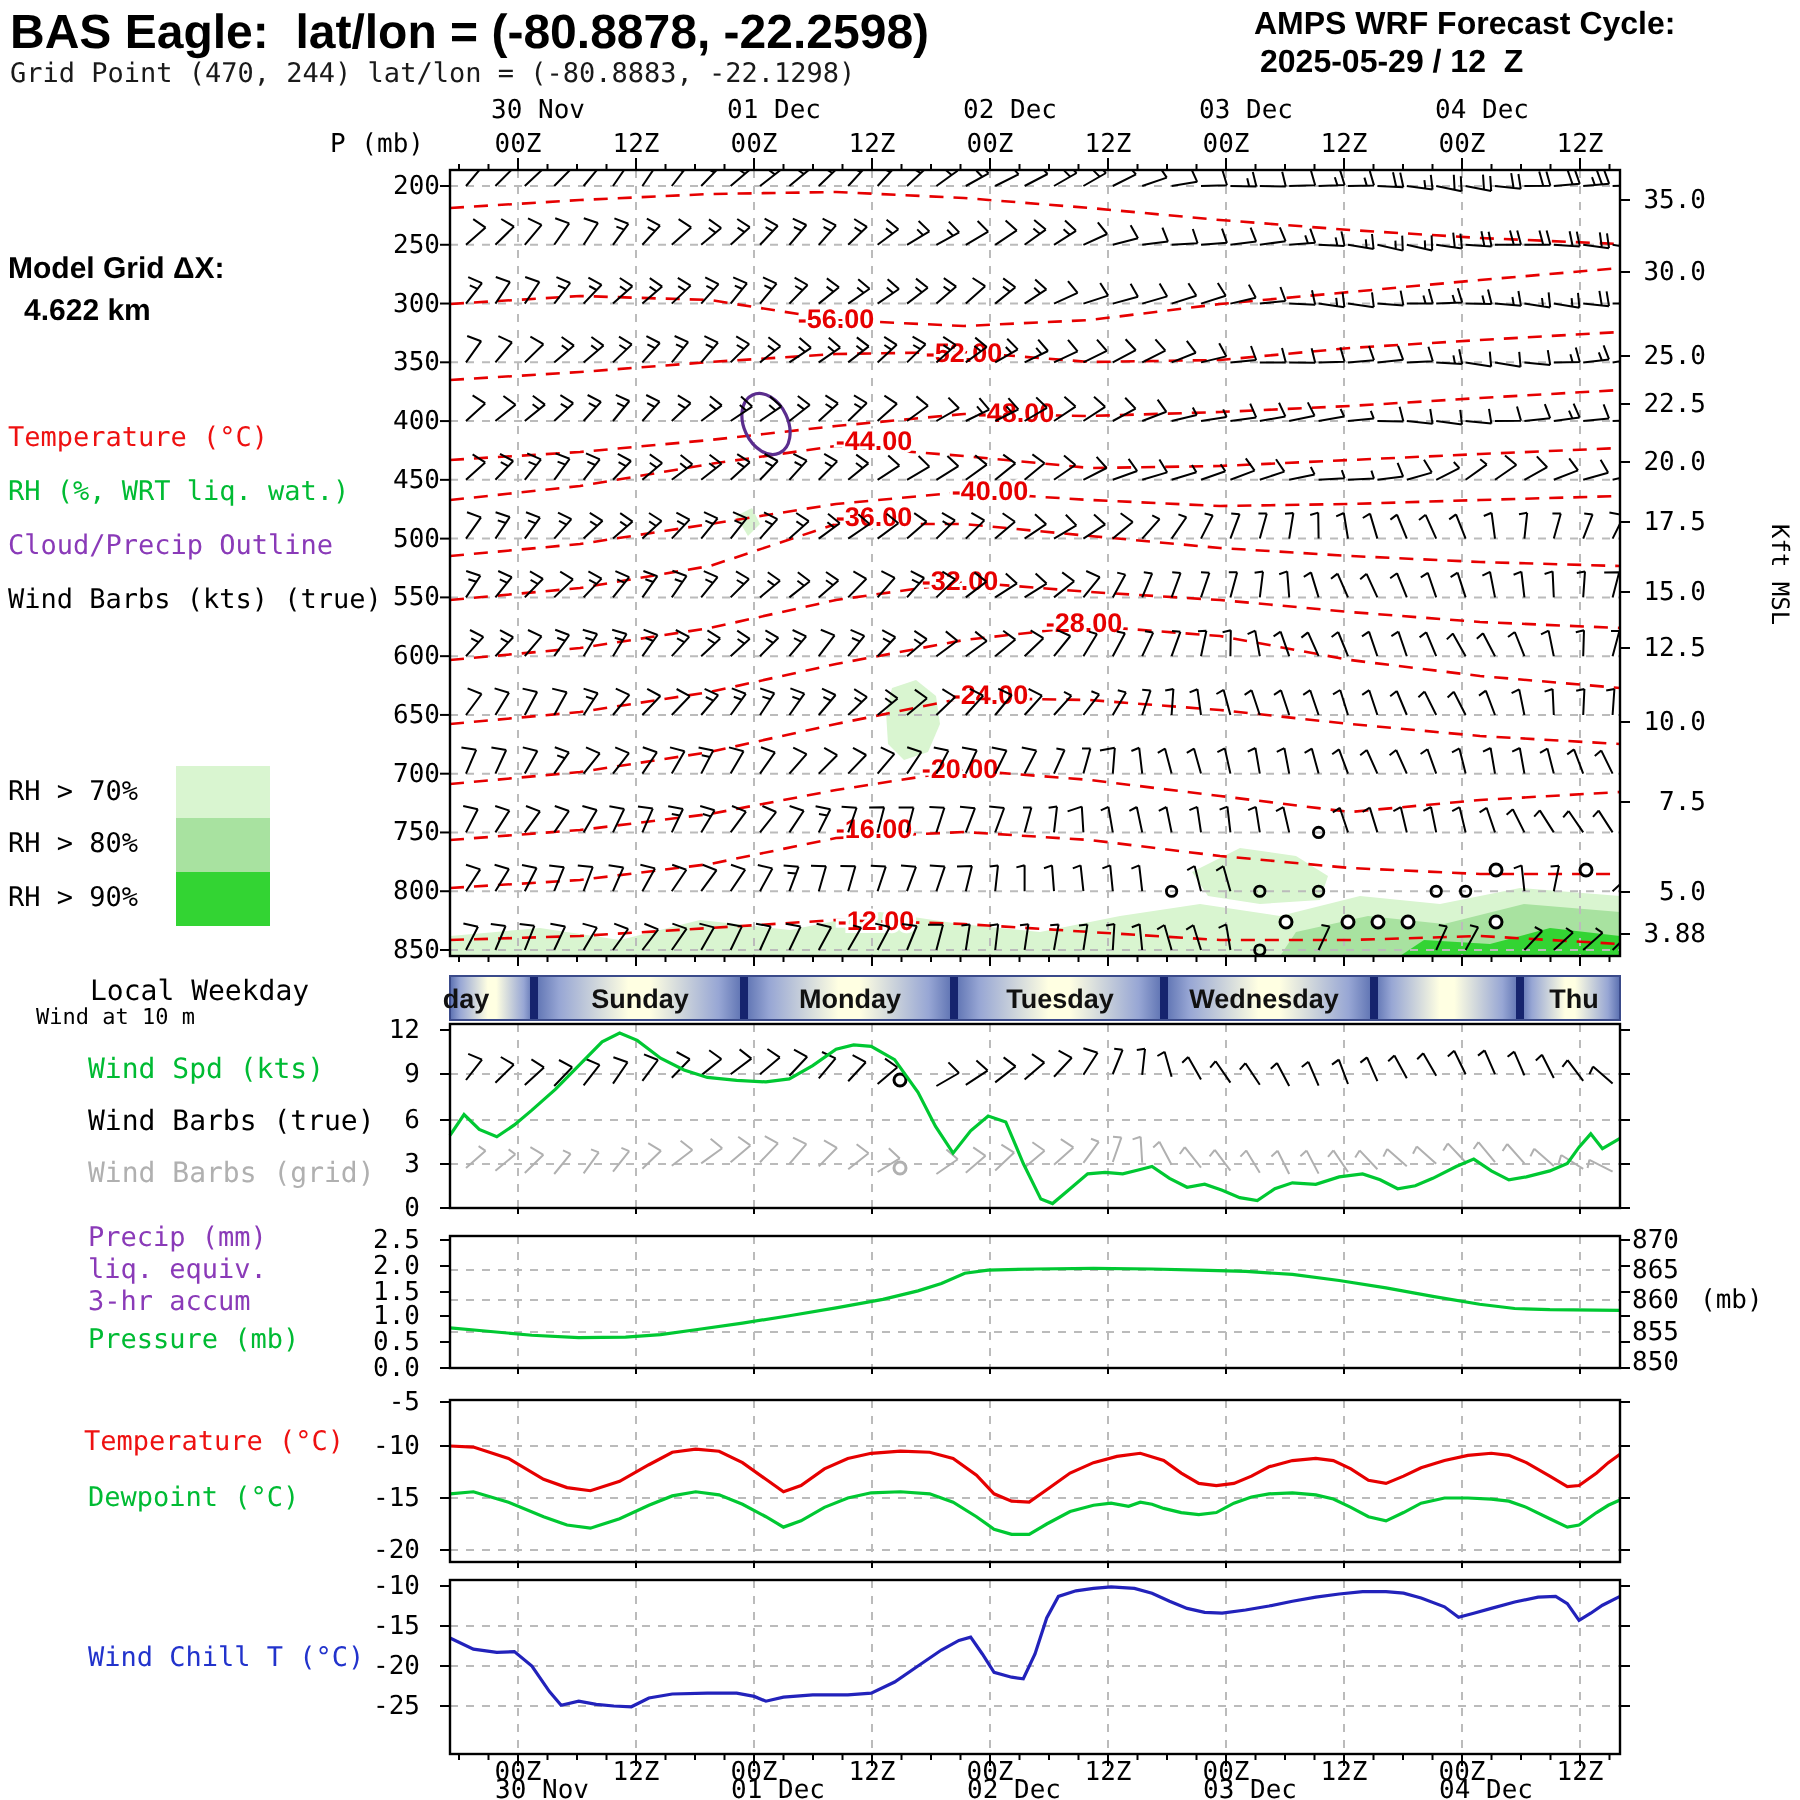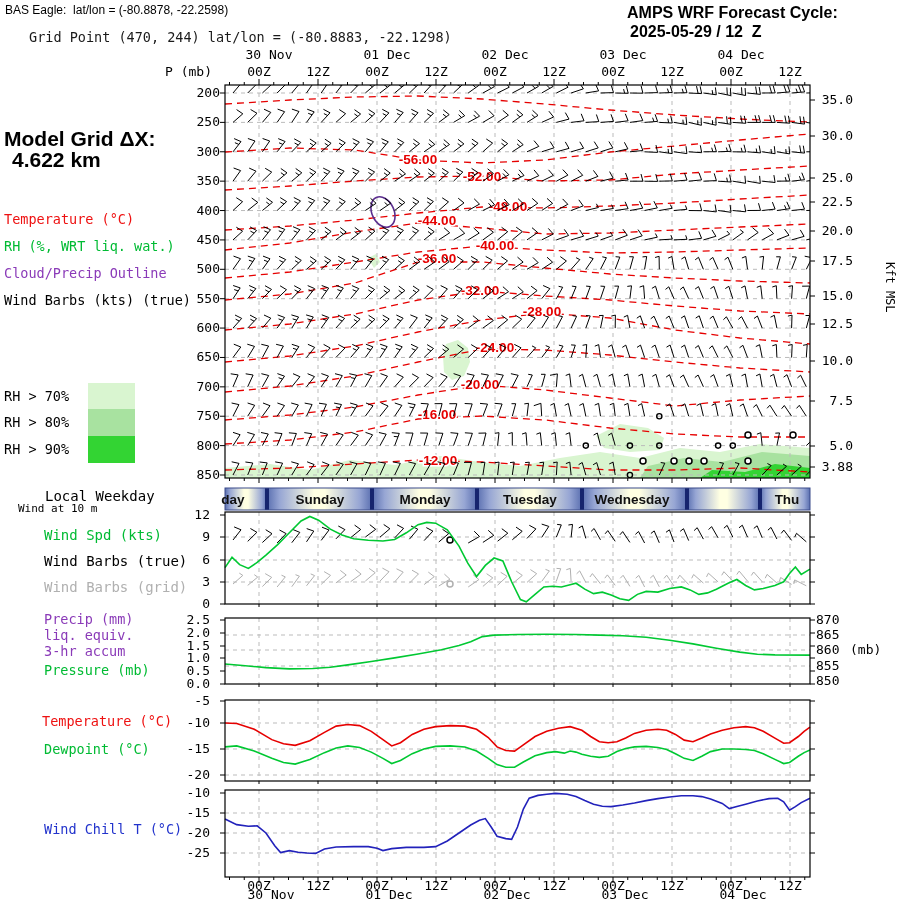--- a/index.html
+++ b/index.html
@@ -1,30 +1,30 @@
 <!DOCTYPE html>
 <html><head>
 <meta charset="utf-8">
 <style>
   html,body{margin:0;padding:0;background:#fff;}
   #canvas{position:relative;width:900px;height:900px;background:#fff;overflow:hidden;
           font-family:"DejaVu Sans Mono", monospace;}
   .abs{position:absolute;white-space:pre;line-height:1.1;}
-  .title{font-family:"Liberation Sans", sans-serif;font-weight:normal;font-size:12px;color:#000;}
+  .title{font-family:"Liberation Sans", sans-serif;font-weight:bold;font-size:24px;color:#000;}
   .subtitle{font-size:13.5px;color:#1a1a1a;}
   .cycle{font-family:"Liberation Sans", sans-serif;font-weight:bold;font-size:16px;color:#000;}
-  .mglabel{font-family:"Liberation Sans", sans-serif;font-weight:bold;font-size:21px;color:#000;}
+  .mglabel{font-family:"Liberation Sans", sans-serif;font-weight:bold;font-size:15px;color:#000;}
   svg{position:absolute;left:0;top:0;}
 </style>
 </head>
 <body>
 <div id="canvas">
 
 <div class="abs title" style="left:5px;top:4px;">BAS Eagle:  lat/lon = (-80.8878, -22.2598)</div>
-<div class="abs subtitle" style="left:5px;top:30px;margin-left:24px;">Grid Point (470, 244) lat/lon = (-80.8883, -22.1298)</div>
+<div class="abs subtitle" style="left:5px;top:30px;">Grid Point (470, 244) lat/lon = (-80.8883, -22.1298)</div>
 <div class="abs cycle" style="left:627px;top:4px;">AMPS WRF Forecast Cycle:</div>
 <div class="abs cycle" style="left:630px;top:23px;">2025-05-29 / 12  Z</div>
 
 <div class="abs mglabel" style="left:4px;top:127px;">Model Grid ΔX:</div>
 <div class="abs mglabel" style="left:12px;top:148px;">4.622 km</div>
 <div id="legend-items" class="abs" style="left:0;top:0;"><div class="abs" style="left: 4px; top: 212px; color: rgb(238, 17, 17); font-size: 13.5px;">Temperature (°C)</div><div class="abs" style="left: 4px; top: 239px; color: rgb(0, 187, 51); font-size: 13.5px;">RH (%, WRT liq. wat.)</div><div class="abs" style="left: 4px; top: 266px; color: rgb(138, 58, 184); font-size: 13.5px;">Cloud/Precip Outline</div><div class="abs" style="left: 4px; top: 293px; color: rgb(0, 0, 0); font-size: 13.5px;">Wind Barbs (kts) (true)</div></div>
 <div id="rh-legend" class="abs" style="left:0;top:0;"><div class="abs" style="left: 4px; top: 389px; color: rgb(0, 0, 0); font-size: 13.5px;">RH &gt; 70%</div><div class="abs" style="left: 88px; top: 383px; width: 47px; height: 27px; background: rgb(217, 245, 208);"></div><div class="abs" style="left: 4px; top: 415.3px; color: rgb(0, 0, 0); font-size: 13.5px;">RH &gt; 80%</div><div class="abs" style="left: 88px; top: 409.3px; width: 47px; height: 27px; background: rgb(168, 226, 160);"></div><div class="abs" style="left: 4px; top: 441.6px; color: rgb(0, 0, 0); font-size: 13.5px;">RH &gt; 90%</div><div class="abs" style="left: 88px; top: 435.6px; width: 47px; height: 27px; background: rgb(51, 212, 51);"></div></div>
 <div id="panel-labels" class="abs" style="left:0;top:0;"><div class="abs" style="left: 45px; top: 489px; color: rgb(0, 0, 0); font-size: 14px;">Local Weekday</div><div class="abs" style="left: 18px; top: 503px; color: rgb(0, 0, 0); font-size: 11px;">Wind at 10 m</div><div class="abs" style="left: 44px; top: 528px; color: rgb(0, 187, 51); font-size: 14px;">Wind Spd (kts)</div><div class="abs" style="left: 44px; top: 554px; color: rgb(0, 0, 0); font-size: 14px;">Wind Barbs (true)</div><div class="abs" style="left: 44px; top: 580px; color: rgb(176, 176, 176); font-size: 14px;">Wind Barbs (grid)</div><div class="abs" style="left: 44px; top: 612px; color: rgb(138, 58, 184); font-size: 13.5px;">Precip (mm)</div><div class="abs" style="left: 44px; top: 628px; color: rgb(138, 58, 184); font-size: 13.5px;">liq. equiv.</div><div class="abs" style="left: 44px; top: 644px; color: rgb(138, 58, 184); font-size: 13.5px;">3-hr accum</div><div class="abs" style="left: 44px; top: 663px; color: rgb(0, 187, 51); font-size: 13.5px;">Pressure (mb)</div><div class="abs" style="left: 42px; top: 714px; color: rgb(238, 17, 17); font-size: 13.5px;">Temperature (°C)</div><div class="abs" style="left: 44px; top: 742px; color: rgb(0, 187, 51); font-size: 13.5px;">Dewpoint (°C)</div><div class="abs" style="left: 44px; top: 822px; color: rgb(34, 51, 204); font-size: 13.5px;">Wind Chill T (°C)</div></div>
 
 <svg id="plot" width="900" height="900" viewBox="0 0 900 900">

